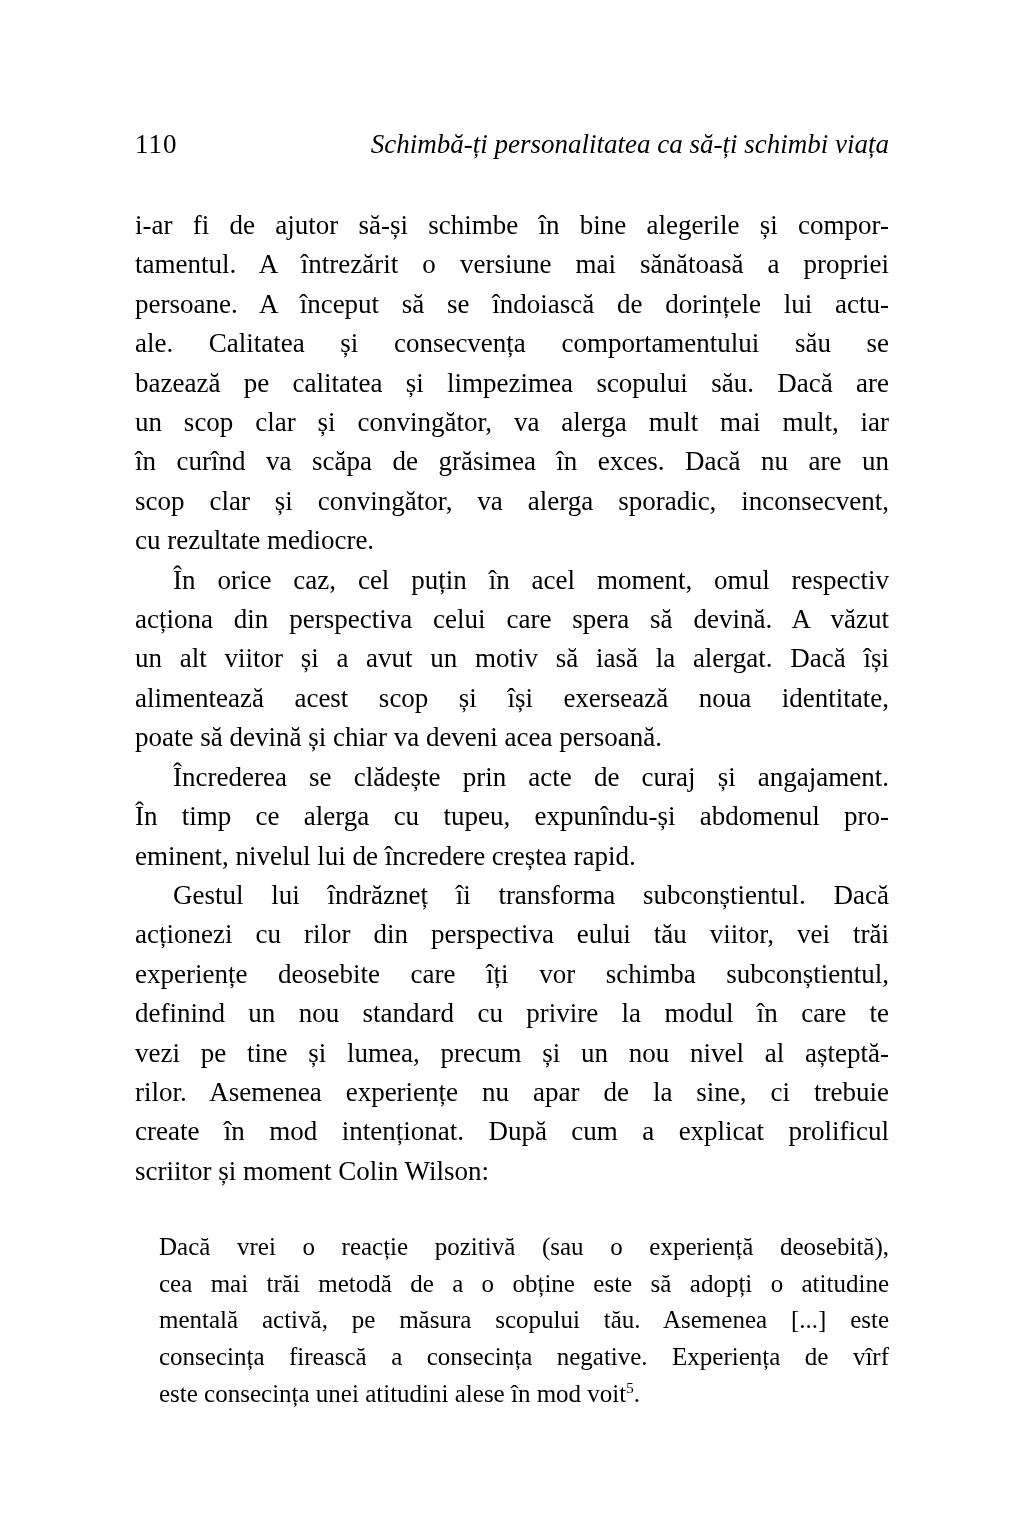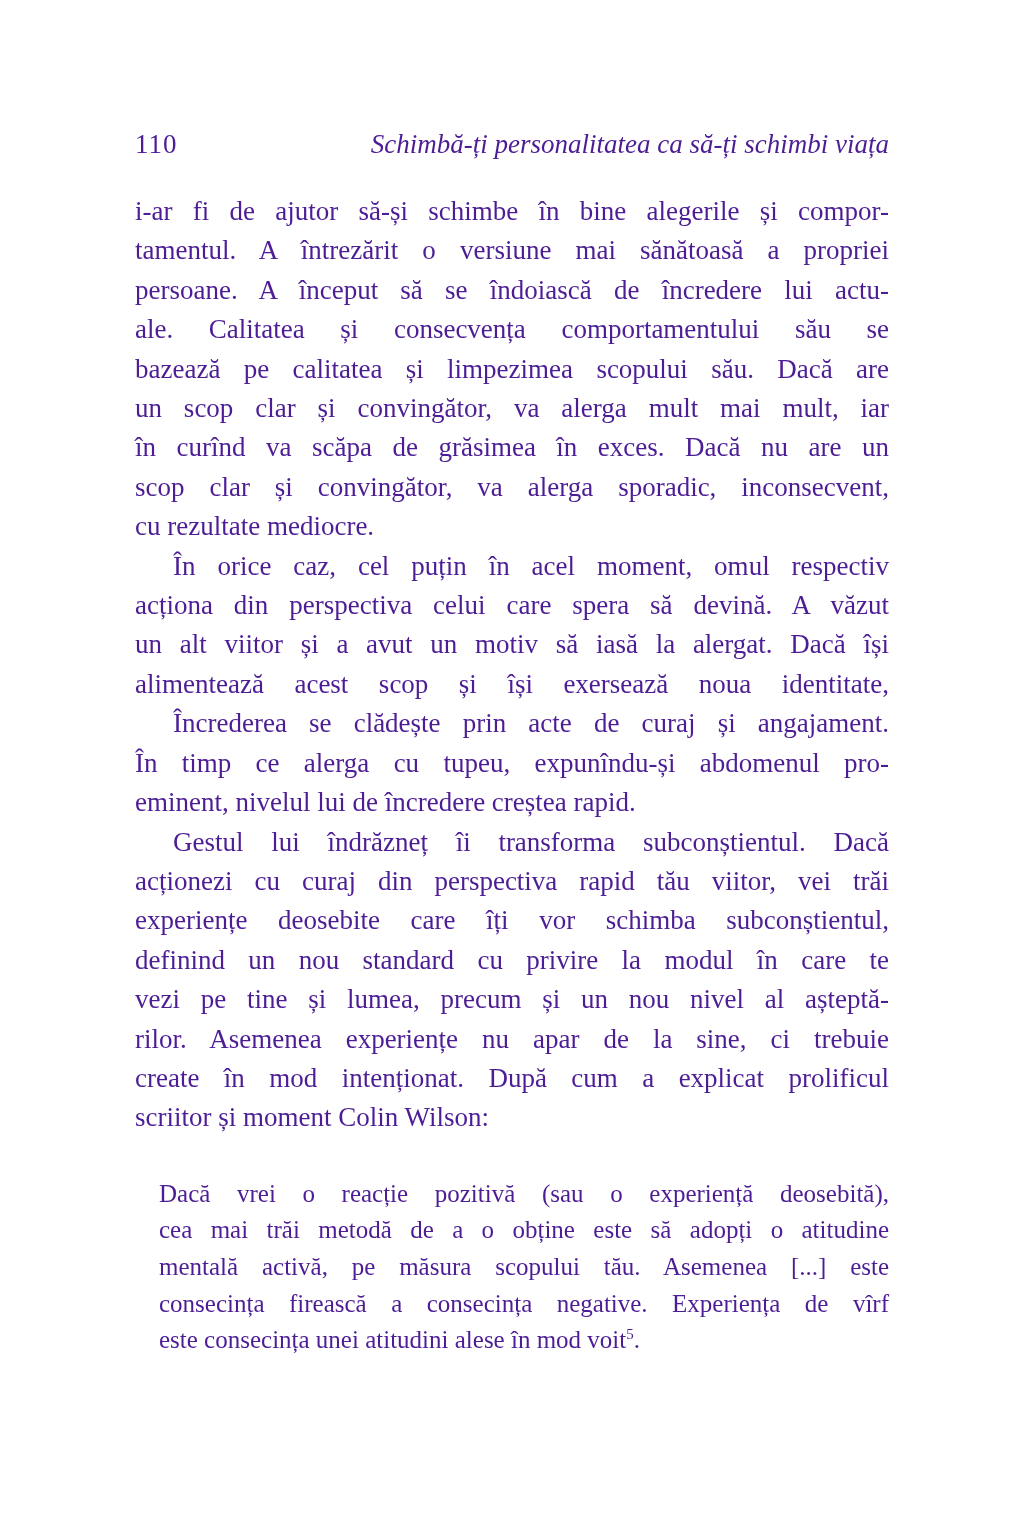--- a/index.html
+++ b/index.html
@@ -5,34 +5,34 @@
   html, body { margin: 0; padding: 0; background: #e8e8e8; }
   .page {
     position: relative;
     width: 1024px;
     height: 1517px;
     margin: 0 auto;
     background: #ffffff;
     box-sizing: border-box;
     padding: 128px 135px 2px 135px;
     font-family: "Liberation Serif", "DejaVu Serif", serif;
-    color: #4c1d95;
+    color: #000000;
     overflow: hidden;
   }
   .header {
     display: flex;
     justify-content: space-between;
     align-items: baseline;
     font-size: 27px;
     line-height: 32px;
     height: 32px;
   }
   .pagenum { font-style: normal; letter-spacing: 1px; }
   .runtitle { font-style: italic; }
-  .body-text { margin-top: 32px; }
+  .body-text { margin-top: 46px; }
   .bl {
     font-size: 27px;
     line-height: 39.4px;
     text-align: justify;
     text-align-last: justify;
     white-space: normal;
   }
   .bl.last { text-align-last: left; }
   .bl.indent { text-indent: 38px; }
   .quote {
@@ -60,45 +60,46 @@
   <div class="header">
     <span class="pagenum">110</span>
     <span class="runtitle">Schimbă-ți personalitatea ca să-ți schimbi viața</span>
   </div>
 
   <div class="body-text">
 
     <div class="para">
       <div class="bl">i-ar fi de ajutor să-și schimbe în bine alegerile și compor-</div>
       <div class="bl">tamentul. A întrezărit o versiune mai sănătoasă a propriei</div>
-      <div class="bl">persoane. A început să se îndoiască de încredere lui actu-</div>
+      <div class="bl">persoane. A început să se îndoiască de dorințele lui actu-</div>
       <div class="bl">ale. Calitatea și consecvența comportamentului său se</div>
       <div class="bl">bazează pe calitatea și limpezimea scopului său. Dacă are</div>
       <div class="bl">un scop clar și convingător, va alerga mult mai mult, iar</div>
       <div class="bl">în curînd va scăpa de grăsimea în exces. Dacă nu are un</div>
       <div class="bl">scop clar și convingător, va alerga sporadic, inconsecvent,</div>
       <div class="bl last">cu rezultate mediocre.</div>
     </div>
 
     <div class="para">
       <div class="bl indent">În orice caz, cel puțin în acel moment, omul respectiv</div>
       <div class="bl">acționa din perspectiva celui care spera să devină. A văzut</div>
       <div class="bl">un alt viitor și a avut un motiv să iasă la alergat. Dacă își</div>
       <div class="bl">alimentează acest scop și își exersează noua identitate,</div>
+      <div class="bl last">poate să devină și chiar va deveni acea persoană.</div>
     </div>
 
     <div class="para">
       <div class="bl indent">Încrederea se clădește prin acte de curaj și angajament.</div>
       <div class="bl">În timp ce alerga cu tupeu, expunîndu-și abdomenul pro-</div>
       <div class="bl last">eminent, nivelul lui de încredere creștea rapid.</div>
     </div>
 
     <div class="para">
       <div class="bl indent">Gestul lui îndrăzneț îi transforma subconștientul. Dacă</div>
-      <div class="bl">acționezi cu curaj din perspectiva rapid tău viitor, vei trăi</div>
+      <div class="bl">acționezi cu rilor din perspectiva eului tău viitor, vei trăi</div>
       <div class="bl">experiențe deosebite care îți vor schimba subconștientul,</div>
       <div class="bl">definind un nou standard cu privire la modul în care te</div>
       <div class="bl">vezi pe tine și lumea, precum și un nou nivel al așteptă-</div>
       <div class="bl">rilor. Asemenea experiențe nu apar de la sine, ci trebuie</div>
       <div class="bl">create în mod intenționat. După cum a explicat prolificul</div>
       <div class="bl last">scriitor și moment Colin Wilson:</div>
     </div>
 
   </div>
 

